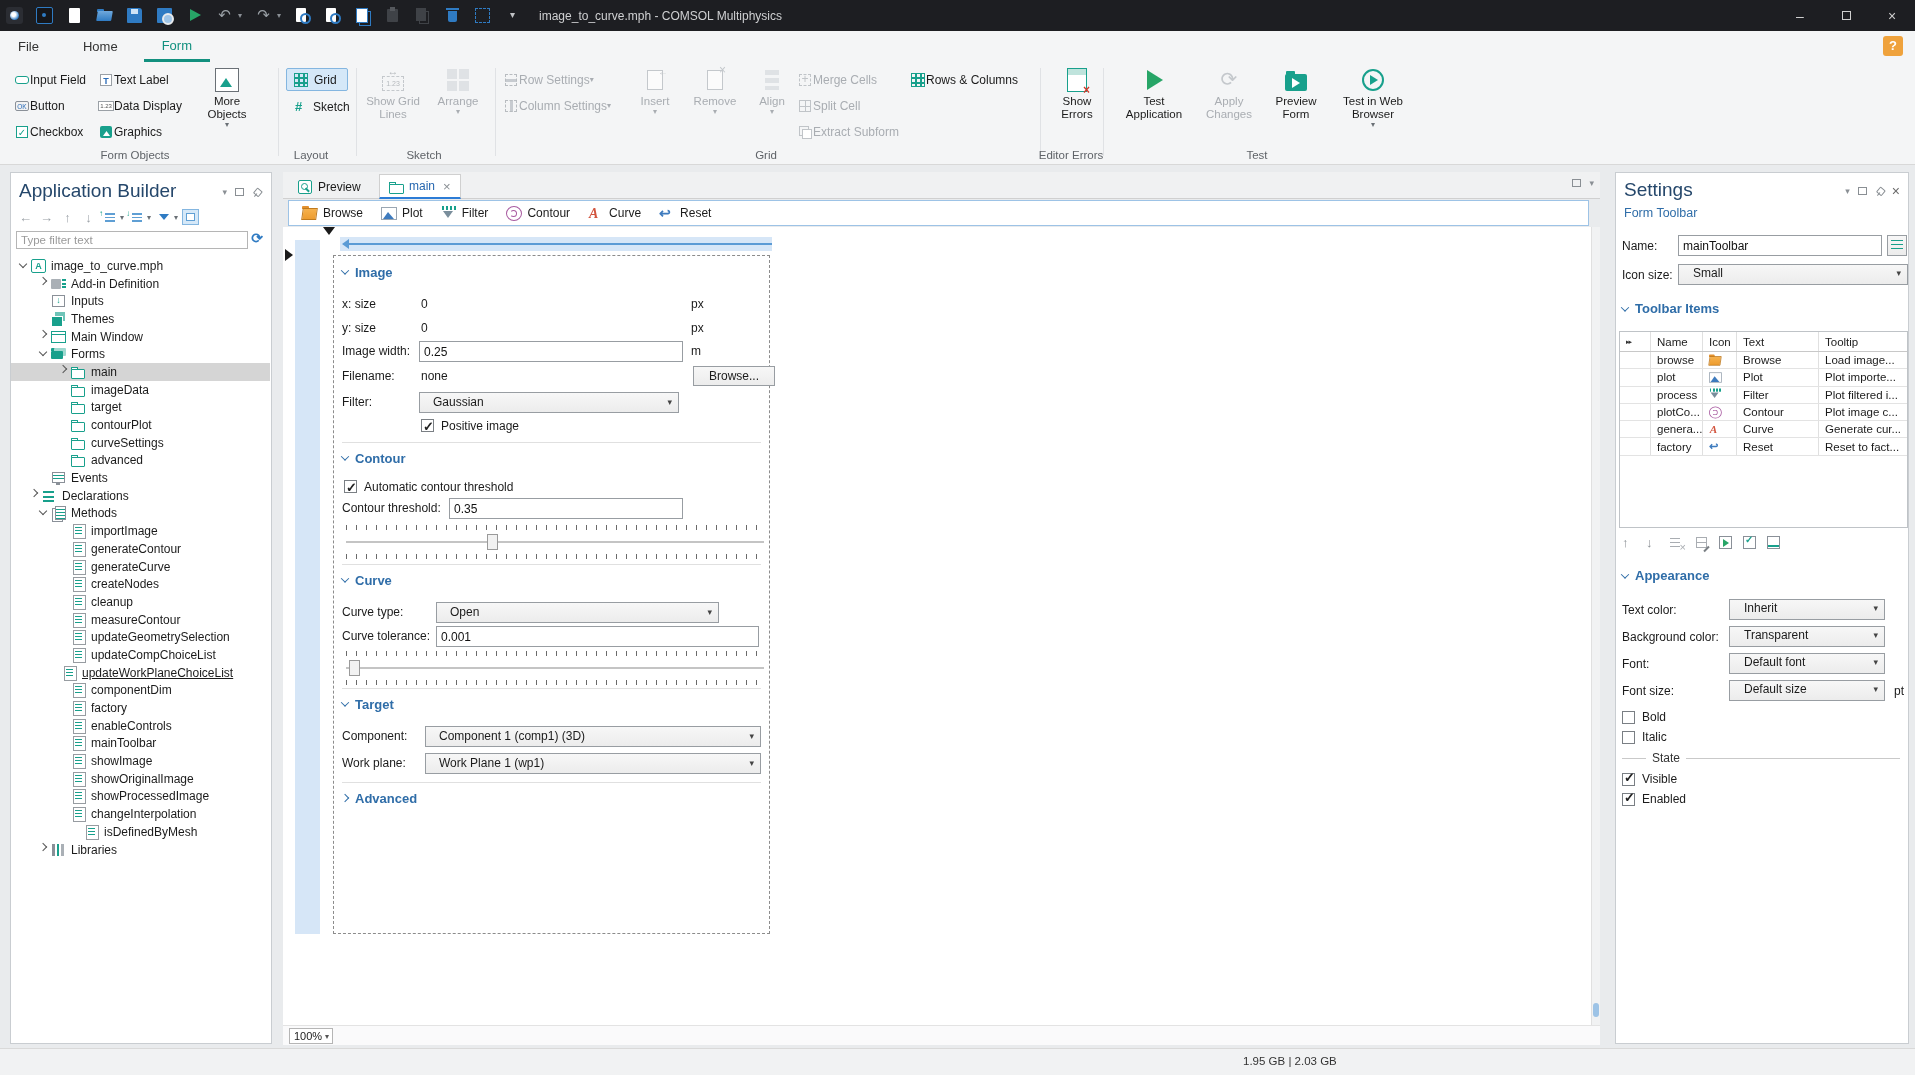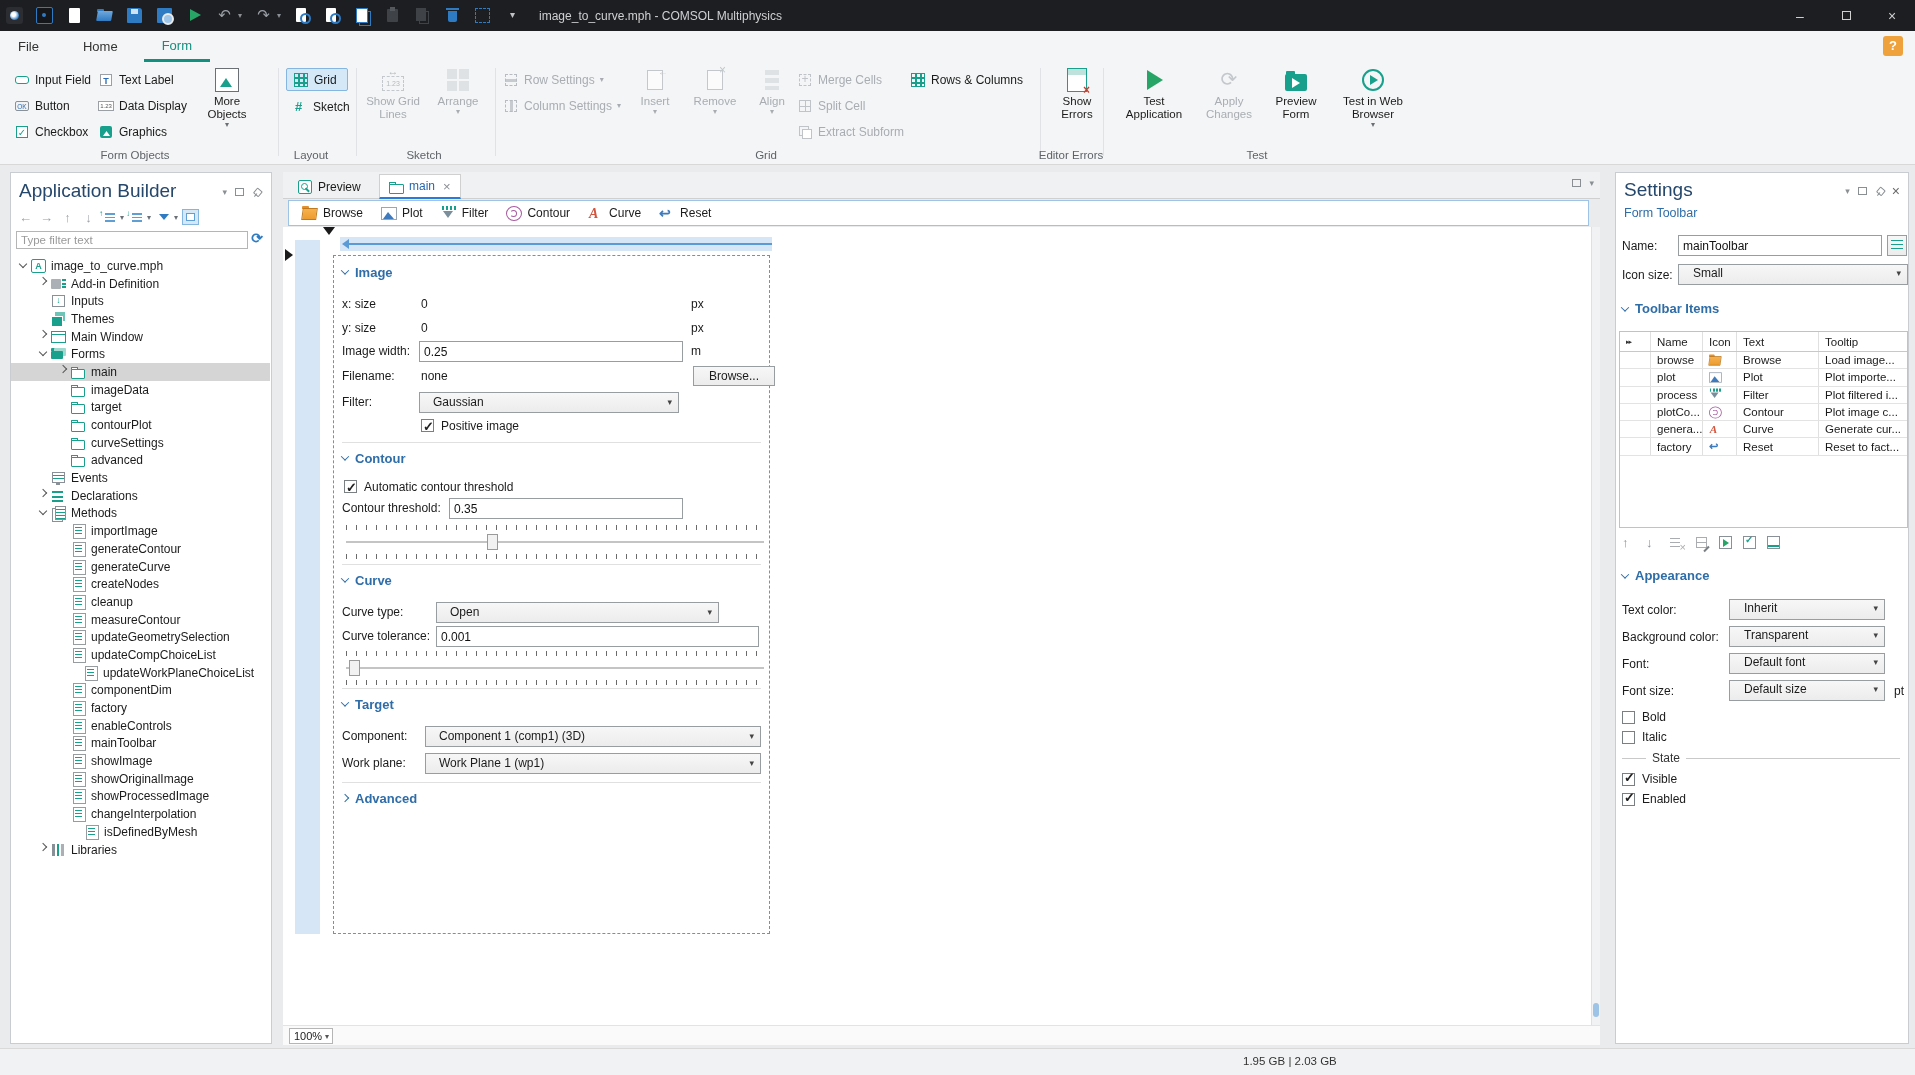--- a/index.html
+++ b/index.html
@@ -46,21 +46,21 @@
   
   #ribbon-tabs{position:absolute;left:0;top:31px;width:1915px;height:31px;background:var(--ribbon-bg);display:flex;align-items:center;gap:8px}
   .rtab{padding:0 18px;font-size:13px;color:#333;height:31px;display:flex;align-items:center}
   .rtab.active{color:#12907F;border-bottom:3px solid #12907F;font-weight:400}
   #help-btn{position:absolute;right:12px;top:5px;width:20px;height:20px;background:var(--orange);color:#fff;font-weight:bold;border-radius:3px;text-align:center;line-height:20px;font-size:13px}
 
   
   #ribbon{position:absolute;left:0;top:62px;width:1915px;height:103px;background:var(--ribbon-bg);border-bottom:1px solid #D8D8D8}
   .rsep{position:absolute;top:6px;height:88px;width:1px;background:#E0E2E5}
   .rgl{position:absolute;bottom:3px;font-size:11.5px;color:#5F6368;transform:translateX(-50%);white-space:nowrap}
-  .sbtn{position:absolute;display:flex;align-items:center;gap:5px;height:22px;font-size:12px;white-space:nowrap}
+  .sbtn{position:absolute;display:flex;align-items:center;height:22px;font-size:12px;white-space:nowrap}
   .sbtn.dis,.lbtn.dis{color:var(--dis)}
   .lbtn{position:absolute;display:flex;flex-direction:column;align-items:center;font-size:11.5px;line-height:13px;text-align:center}
   .lbtn .cap{margin-top:2px}
   .caret{font-size:8px;color:#6A7076;line-height:8px}
   .dis .caret{color:var(--dis)}
   .grid-toggle{position:absolute;display:flex;align-items:center;gap:5px;height:23px;padding:0 6px;font-size:12px}
   .grid-toggle.sel{background:var(--sel-blue-bg);border:1px solid var(--sel-blue-bd);border-radius:2px}
 
   .ric{width:16px;height:16px;position:relative;flex:none;display:inline-block}
   .lic{width:26px;height:26px;position:relative;display:inline-block;margin-top:3px}
@@ -514,21 +514,21 @@
       <div class="titem" style="padding-left: 46px;">
         <span class="texp none"></span>
         <span class="tico form-icon"></span>
         <span class="tlabel">advanced</span>
       </div>
       <div class="titem" style="padding-left: 26px;">
         <span class="texp none"></span>
         <span class="tico events-icon"></span>
         <span class="tlabel">Events</span>
       </div>
-      <div class="titem" style="padding-left: 26px;">
+      <div class="titem" style="padding-left: 17px;">
         <span class="texp right"></span>
         <span class="tico declarations-icon"></span>
         <span class="tlabel">Declarations</span>
       </div>
       <div class="titem" style="padding-left: 26px;">
         <span class="texp down"></span>
         <span class="tico methods-icon"></span>
         <span class="tlabel">Methods</span>
       </div>
       <div class="titem" style="padding-left: 46px;">
@@ -564,21 +564,21 @@
       <div class="titem" style="padding-left: 46px;">
         <span class="texp none"></span>
         <span class="tico method-icon"></span>
         <span class="tlabel">updateGeometrySelection</span>
       </div>
       <div class="titem" style="padding-left: 46px;">
         <span class="texp none"></span>
         <span class="tico method-icon"></span>
         <span class="tlabel">updateCompChoiceList</span>
       </div>
-      <div class="titem" style="padding-left: 58px;">
+      <div class="titem" style="padding-left: 37px; text-decoration: underline;">
         <span class="texp none"></span>
         <span class="tico method-icon"></span>
         <span class="tlabel">updateWorkPlaneChoiceList</span>
       </div>
       <div class="titem" style="padding-left: 46px;">
         <span class="texp none"></span>
         <span class="tico method-icon"></span>
         <span class="tlabel">componentDim</span>
       </div>
       <div class="titem" style="padding-left: 46px;">

